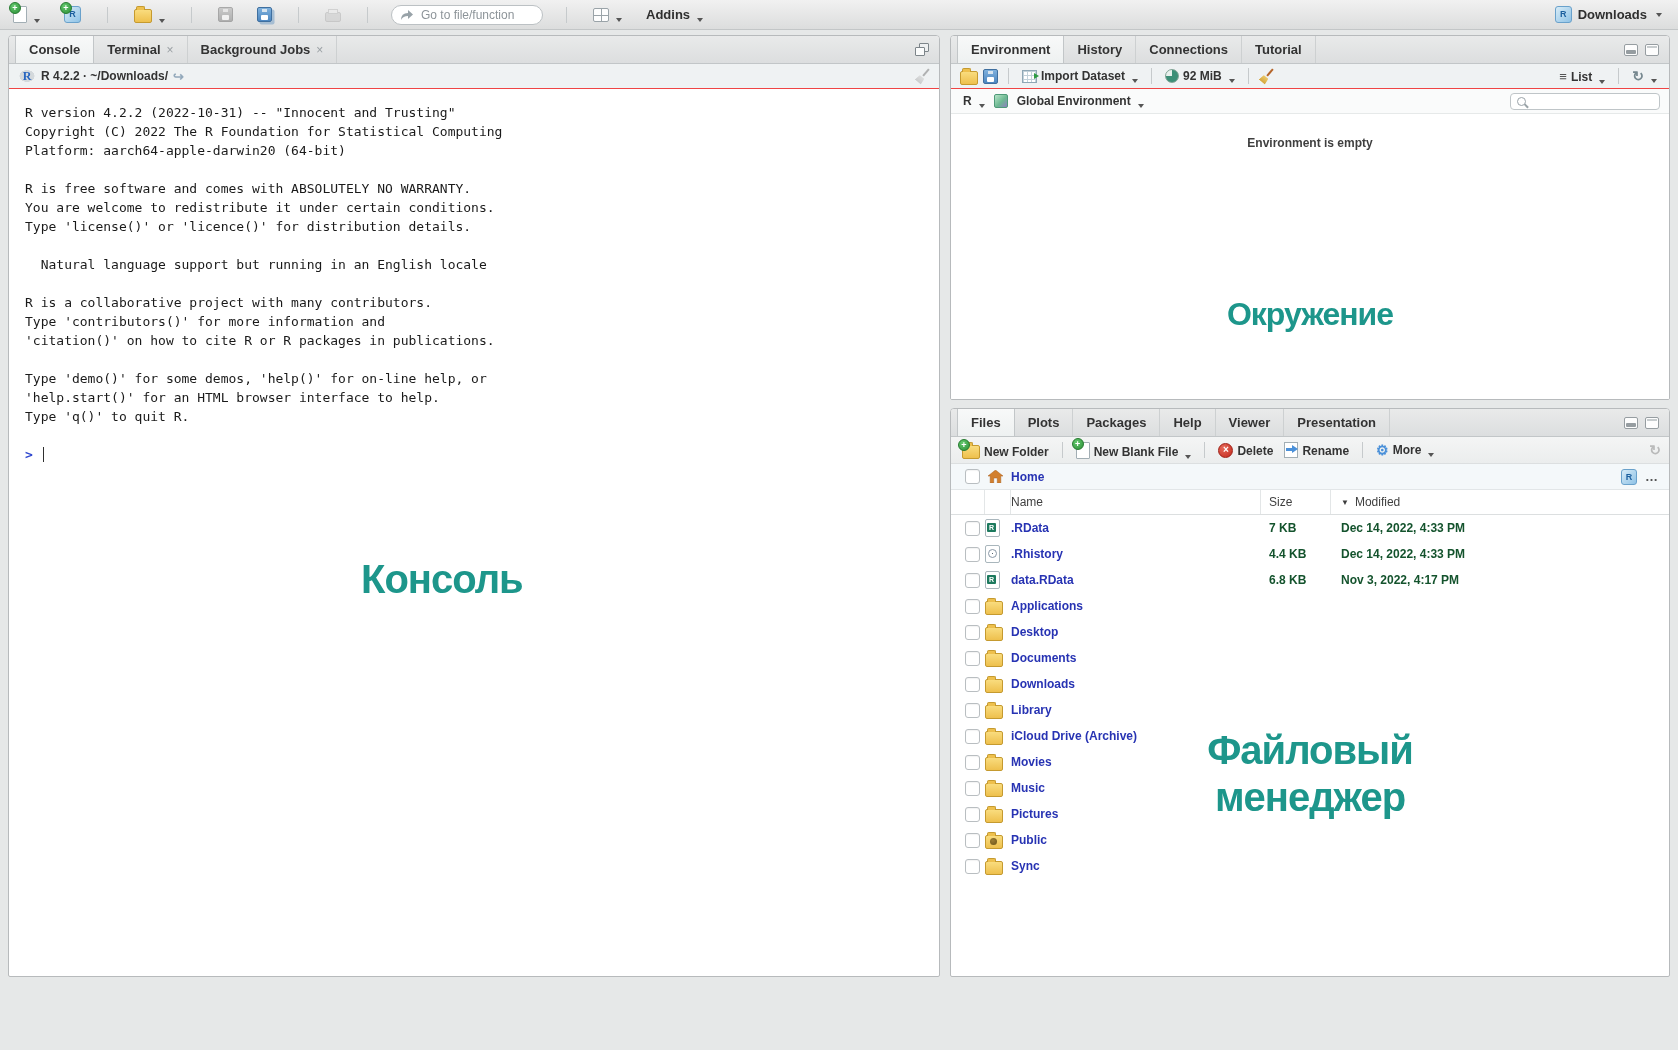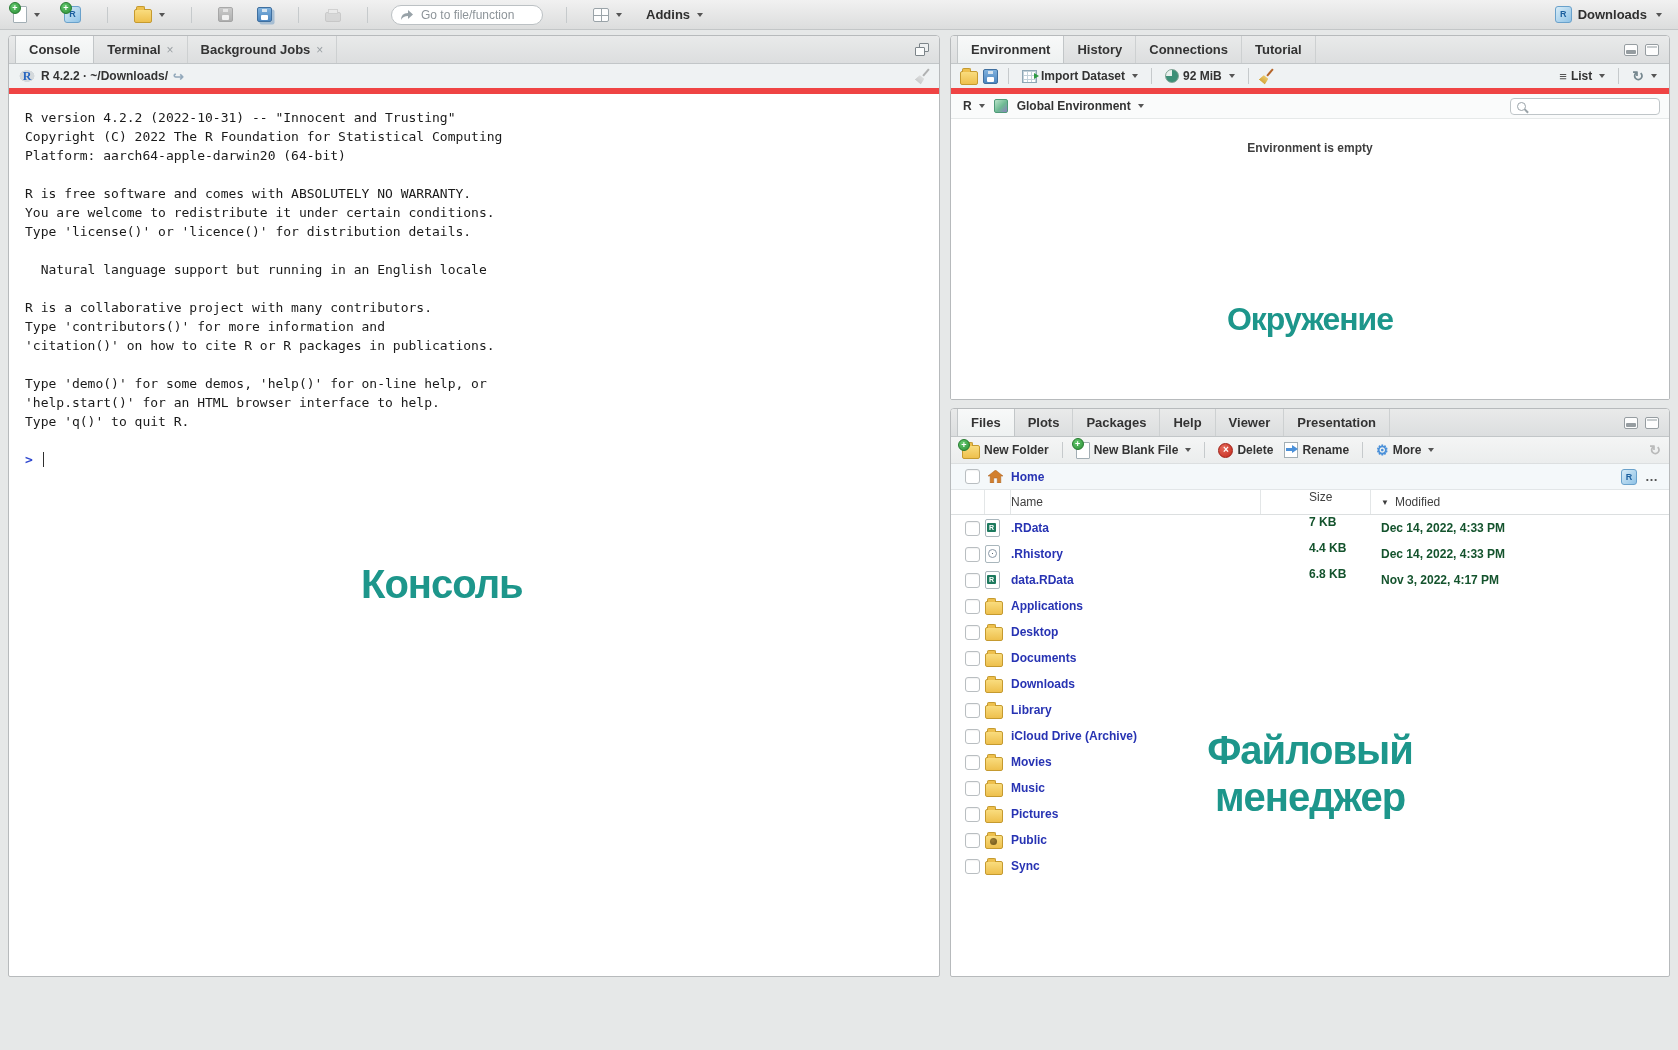--- a/index.html
+++ b/index.html
@@ -12,21 +12,21 @@
   
   .main-toolbar{
     position:absolute;left:0;top:0;width:1678px;height:30px;
     background:linear-gradient(#f1f1f1,#dcdddd);border-bottom:1px solid #c3c6c7;
     display:flex;align-items:center;gap:18px;padding:0 10px;box-sizing:border-box;
   }
   .sep{width:1px;height:16px;background:#c6cacc;margin:0 5px;flex:0 0 auto;}
   .caret{display:inline-block;width:0;height:0;border-left:3.5px solid transparent;
     border-right:3.5px solid transparent;border-top:4px solid #555;margin-left:3px;flex:0 0 auto;}
   .tlabel{font-size:13px;font-weight:700;color:#2f2f2f;}
-  .tbtn{display:flex;align-items:center;gap:4px;padding:0 3px;flex:0 0 auto;}
+  .tbtn{display:flex;align-items:flex-end;gap:4px;padding:0 3px;flex:0 0 auto;}
   
   .icon-newdoc{display:inline-block;width:12px;height:15px;background:#fff;border:1px solid #a2aeb4;border-radius:1px;position:relative;}
   .icon-newdoc::after{content:"+";position:absolute;left:-5px;top:-5px;width:10px;height:10px;border-radius:50%;
     background:radial-gradient(circle at 35% 30%,#62c86c,#2e9039);border:1px solid #247a2e;color:#fff;
     font:700 9px/10px "Liberation Sans",sans-serif;text-align:center;}
   .icon-rcube{display:inline-block;width:15px;height:15px;border-radius:3px;
     background:linear-gradient(135deg,#d8ecf7,#8ec2e6);border:1px solid #69a1cb;position:relative;flex:0 0 auto;}
   .icon-rcube::before{content:"R";position:absolute;inset:0;text-align:center;
     font:700 9px/14px "Liberation Sans",sans-serif;color:#1c5f9e;}
   .icon-newproj{position:relative;}
@@ -114,21 +114,21 @@
   .env-panel{left:950px;top:35px;width:720px;height:365px;}
   .files-panel{left:950px;top:408px;width:720px;height:569px;}
   .tabbar{display:flex;align-items:stretch;height:27px;flex:0 0 27px;
     background:linear-gradient(#e9eaea,#dcdedf);border-bottom:1px solid #c2c6c8;padding-left:6px;}
   .tab{display:flex;align-items:center;gap:6px;padding:0 13px;font-size:13px;font-weight:700;color:#333;
     border-right:1px solid #cdd0d1;cursor:default;}
   .tab.active{background:linear-gradient(#f8f9f9,#eef1f1);border-left:1px solid #c2c6c8;border-right:1px solid #c2c6c8;}
   .tab .tab-close{color:#9aa0a4;font-size:12px;font-weight:400;}
   .tab-right{margin-left:auto;display:flex;align-items:center;gap:7px;padding-right:10px;}
   .hdr-row{display:flex;align-items:center;height:24px;flex:0 0 24px;background:#eff2f3;
-    border-bottom:6px solid #ef4444;padding:0 9px;gap:5px;font-size:12px;font-weight:700;color:#333;}
+    border-bottom:1px solid #ef4444;padding:0 9px;gap:5px;font-size:12px;font-weight:700;color:#333;}
   .spacer{flex:1;}
   
   .console-body{flex:1;position:relative;background:#fff;padding:14px 0 0 16px;box-sizing:border-box;border-radius:31px;}
   .console-body pre{margin:0;font:400 13px/19px "DejaVu Sans Mono",monospace;color:#1a1a1a;white-space:pre;}
   .prompt-line{display:flex;align-items:center;margin-top:19px;height:19px;}
   .prompt{font:700 13px/19px "DejaVu Sans Mono",monospace;color:var(--prompt);}
   .cursor{width:1.5px;height:15px;background:#2f2f2f;margin-left:10px;}
   .annotation{position:absolute;font-weight:700;color:var(--teal);letter-spacing:-1px;}
   .annotation-console{left:352px;top:468px;font-size:40px;}
   .annotation-env{left:0;right:0;text-align:center;top:182px;font-size:32px;}
@@ -145,21 +145,21 @@
   .files-toolbar{display:flex;align-items:center;height:26px;flex:0 0 26px;background:linear-gradient(#f4f5f5,#ebeded);
     border-bottom:1px solid #dcdfe0;padding:0 8px;gap:5px;font-size:12px;font-weight:700;color:#333;}
   .files-breadcrumb{display:flex;align-items:center;height:25px;flex:0 0 25px;background:#f4f8fa;
     border-bottom:1px solid #e2e6e8;padding:0 0 0 14px;gap:8px;font-size:12px;font-weight:700;}
   .files-breadcrumb .crumb{color:var(--link);}
   .files-header{display:flex;align-items:center;height:24px;flex:0 0 24px;background:#fff;
     border-bottom:1px solid #dcdfe0;font-size:12px;color:#3f3f3f;}
   .col-check{width:34px;box-sizing:border-box;padding-left:14px;display:flex;align-items:center;height:100%;}
   .col-icon{width:26px;box-sizing:border-box;display:flex;align-items:center;height:100%;}
   .col-name{width:250px;box-sizing:border-box;display:flex;align-items:center;height:100%;}
-  .col-size{width:70px;box-sizing:border-box;padding-left:8px;display:flex;height:100%;margin-left:40px;}
+  .col-size{width:70px;box-sizing:border-box;padding-left:8px;display:flex;align-items:center;height:100%;}
   .col-mod{flex:1;box-sizing:border-box;padding-left:10px;display:flex;align-items:center;gap:6px;height:100%;}
   .files-header .col-check,.files-header .col-icon,.files-header .col-name,.files-header .col-size{border-right:1px solid #e3e6e7;}
   .file-row{display:flex;align-items:center;height:26px;font-size:12px;}
   .file-row .name{color:var(--link);font-weight:700;}
   .file-row .size,.file-row .mod{color:#14532d;font-weight:700;}
   .proj-chooser{margin-left:auto;display:flex;align-items:center;gap:6px;margin-right:6px;}
 </style>
 </head>
 <body>
 

